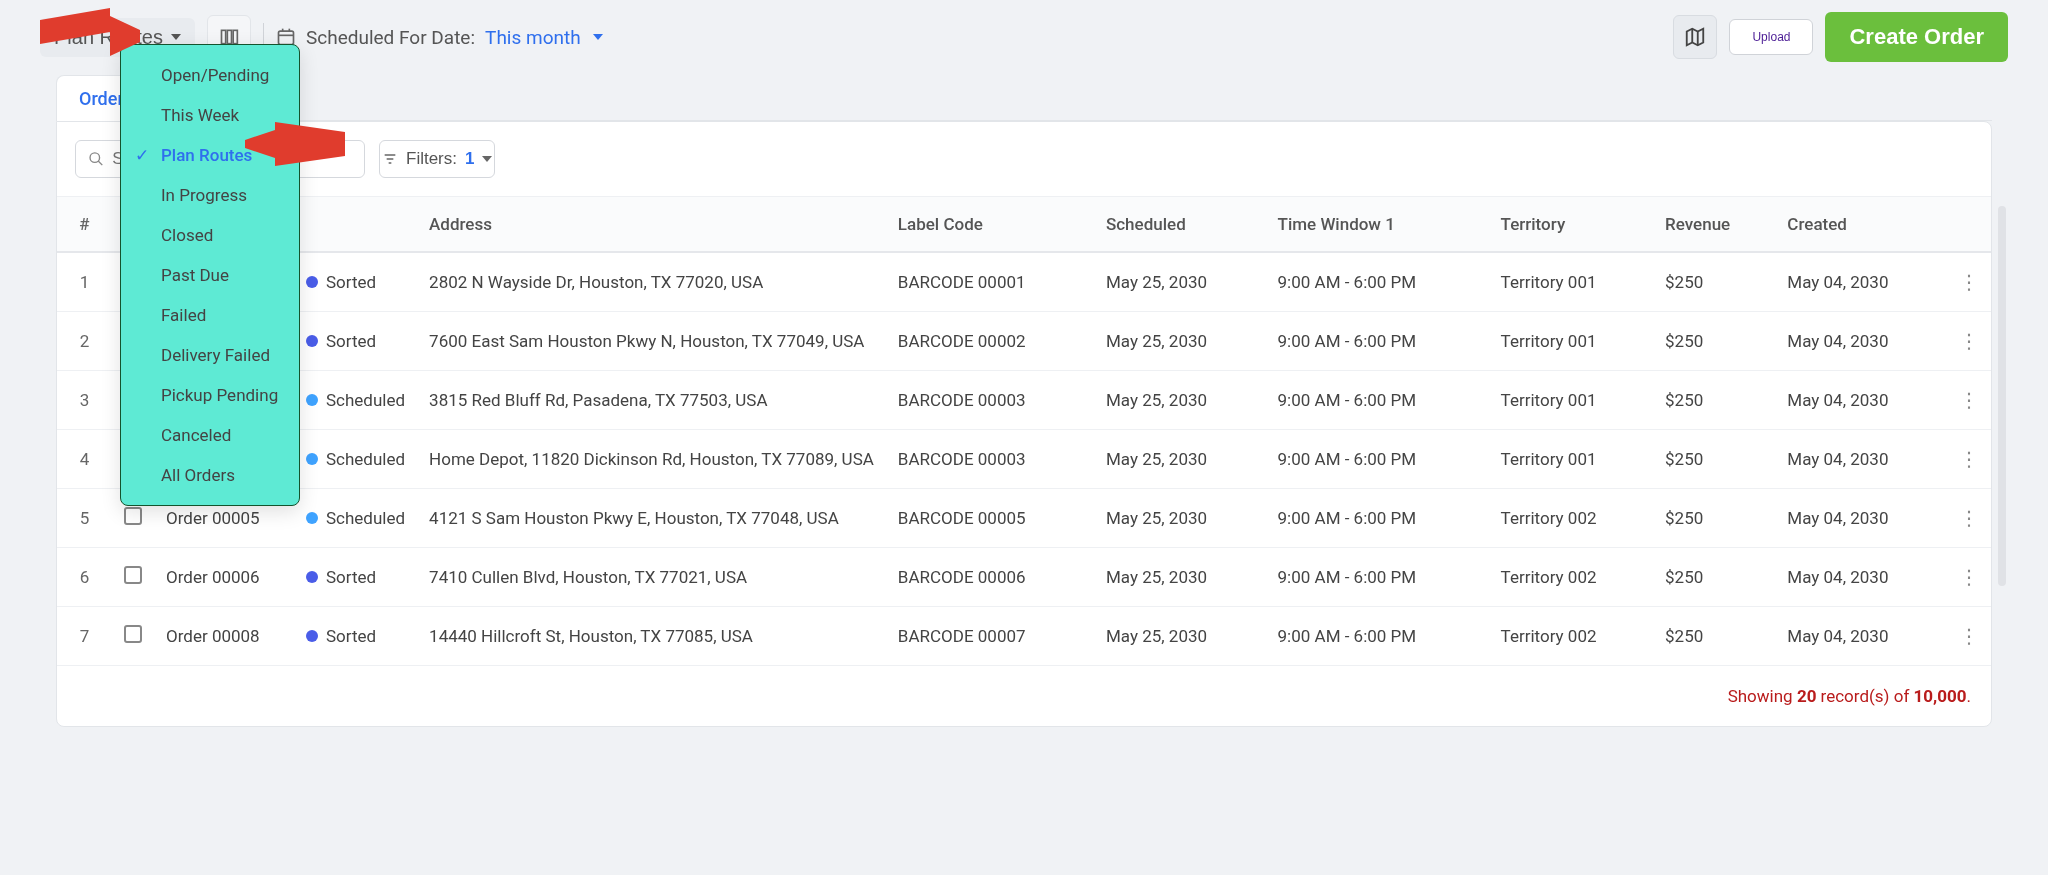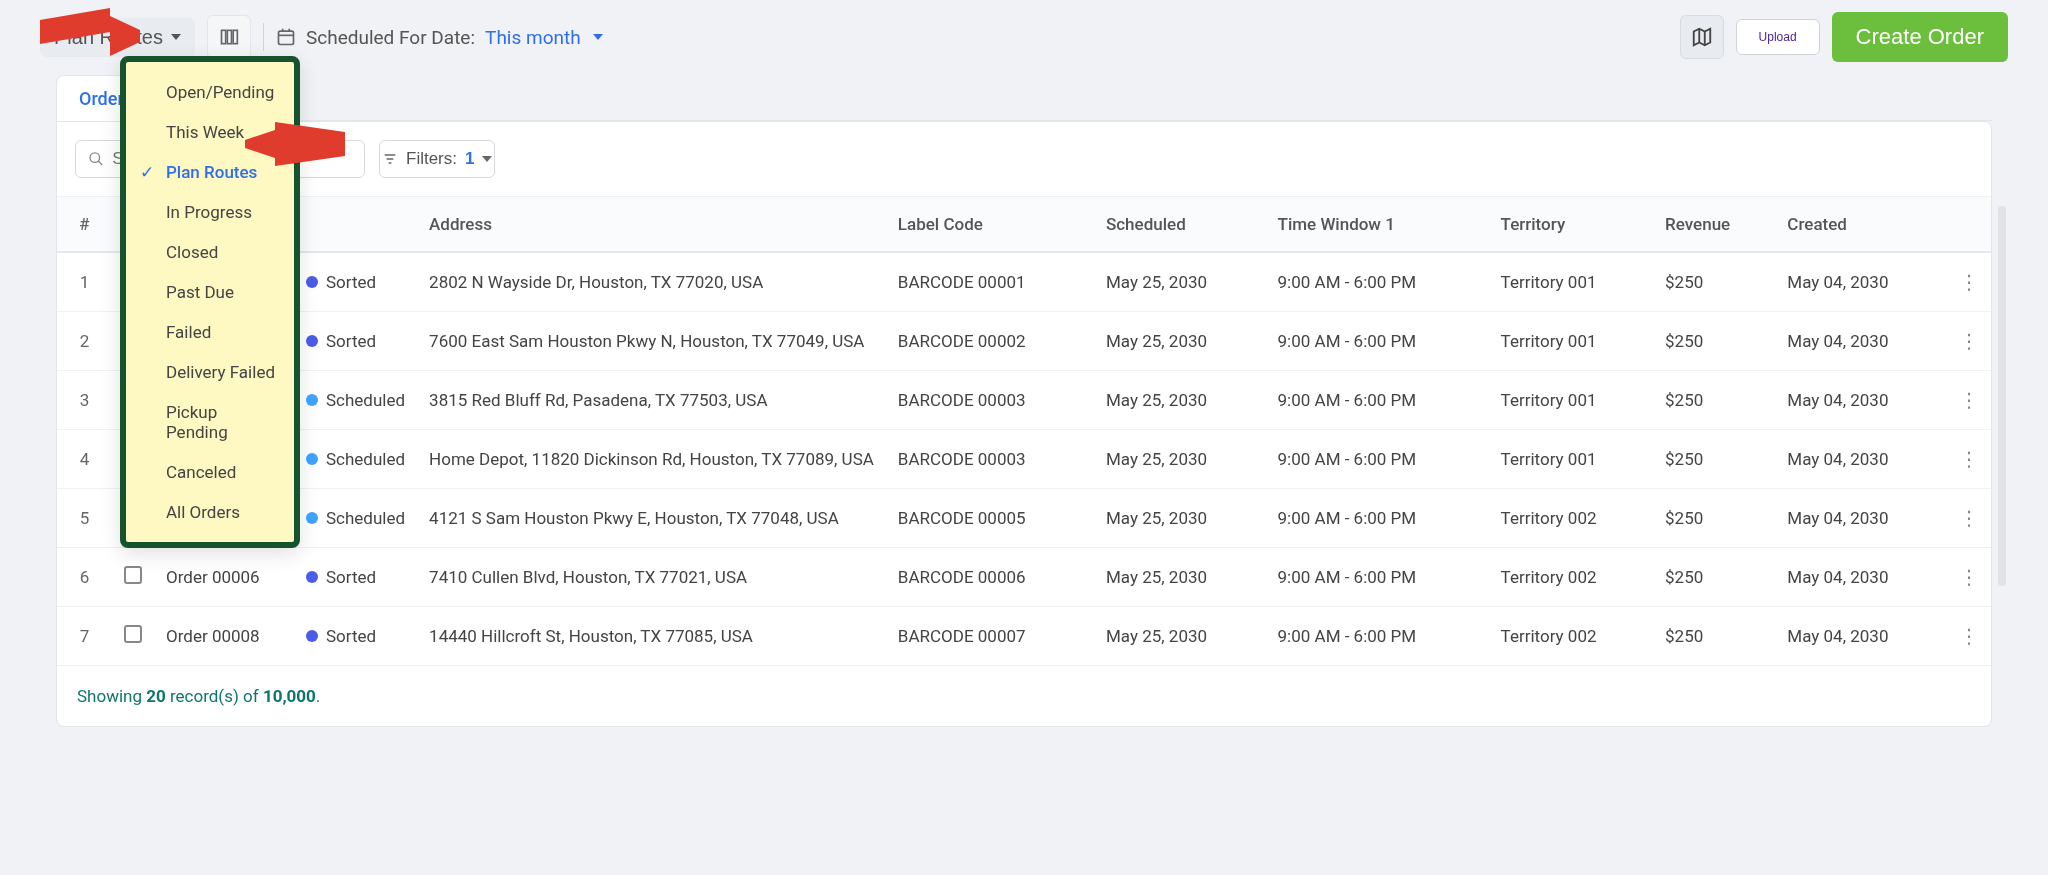--- a/index.html
+++ b/index.html
@@ -74,29 +74,29 @@
     cursor: pointer;
   }
   .create-btn {
     background: #6bbf3d;
     border: none;
     border-radius: 6px;
     padding: 12px 24px;
     font-size: 22px;
     color: #fff;
     cursor: pointer;
-    font-weight: 400;
+    font-weight: 700;
   }
   .dropdown {
     position: absolute;
-    top: 56px;
+    top: 44px;
     left: 120px;
     width: 180px;
-    background: #fef9c3;
-    border: 6px solid #14532d;
+    background: #5eead4;
+    border: 1px solid #14532d;
     border-radius: 8px;
     box-shadow: 0 6px 20px rgba(0,0,0,0.12);
     padding: 10px 0;
     z-index: 100;
   }
   .dropdown-item {
     padding: 10px 18px 10px 40px;
     font-size: 17px;
     color: #444;
     cursor: pointer;
@@ -233,22 +233,22 @@
   .dot.scheduled { background: #3fa3ff; }
   .more-col { width: 40px; text-align: center; }
   .more {
     cursor: pointer;
     color: #888;
     font-size: 20px;
     line-height: 1;
   }
   .footer {
     padding: 20px;
-    text-align: left;
-    color: #0f766e;
+    text-align: right;
+    color: #b91c1c;
     font-size: 17px;
   }
   .footer b { font-weight: 700; }
   .caret-down {
     display: inline-block;
     width: 0; height: 0;
     border-left: 5px solid transparent;
     border-right: 5px solid transparent;
     border-top: 6px solid currentColor;
   }

